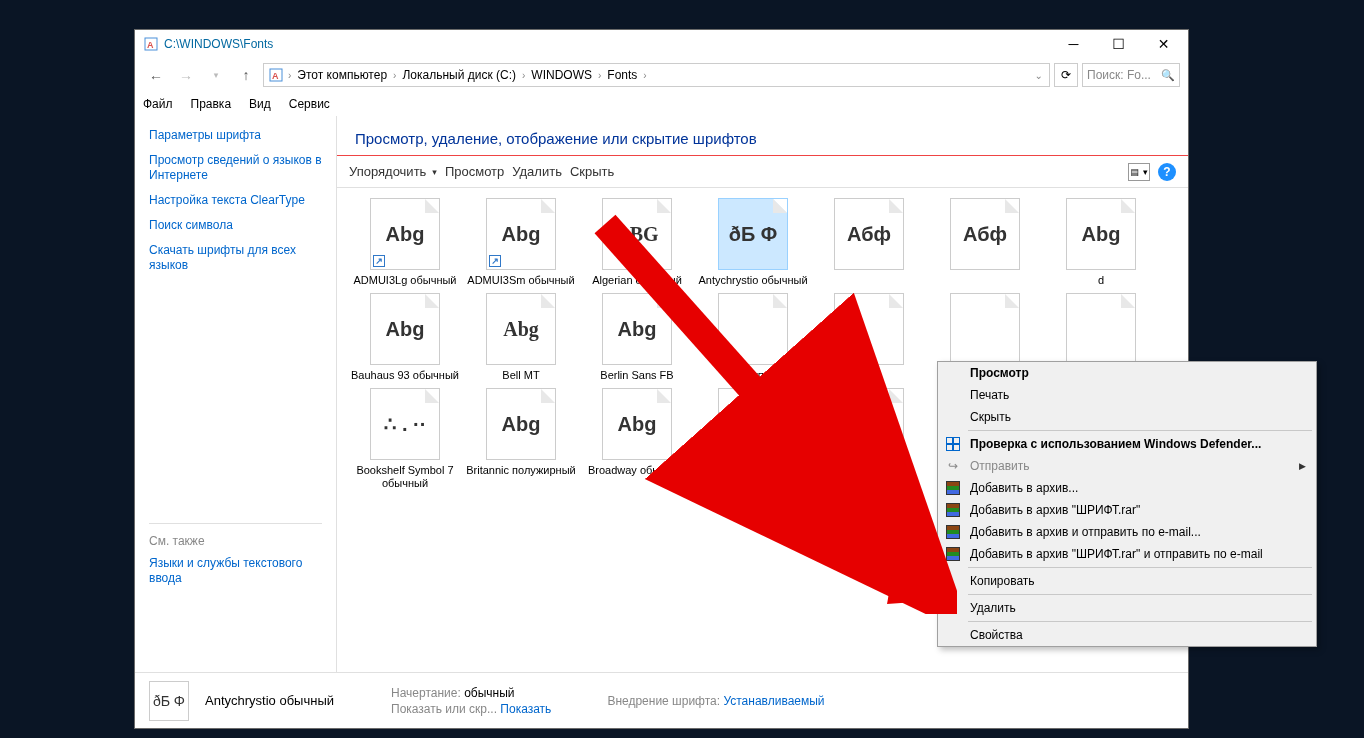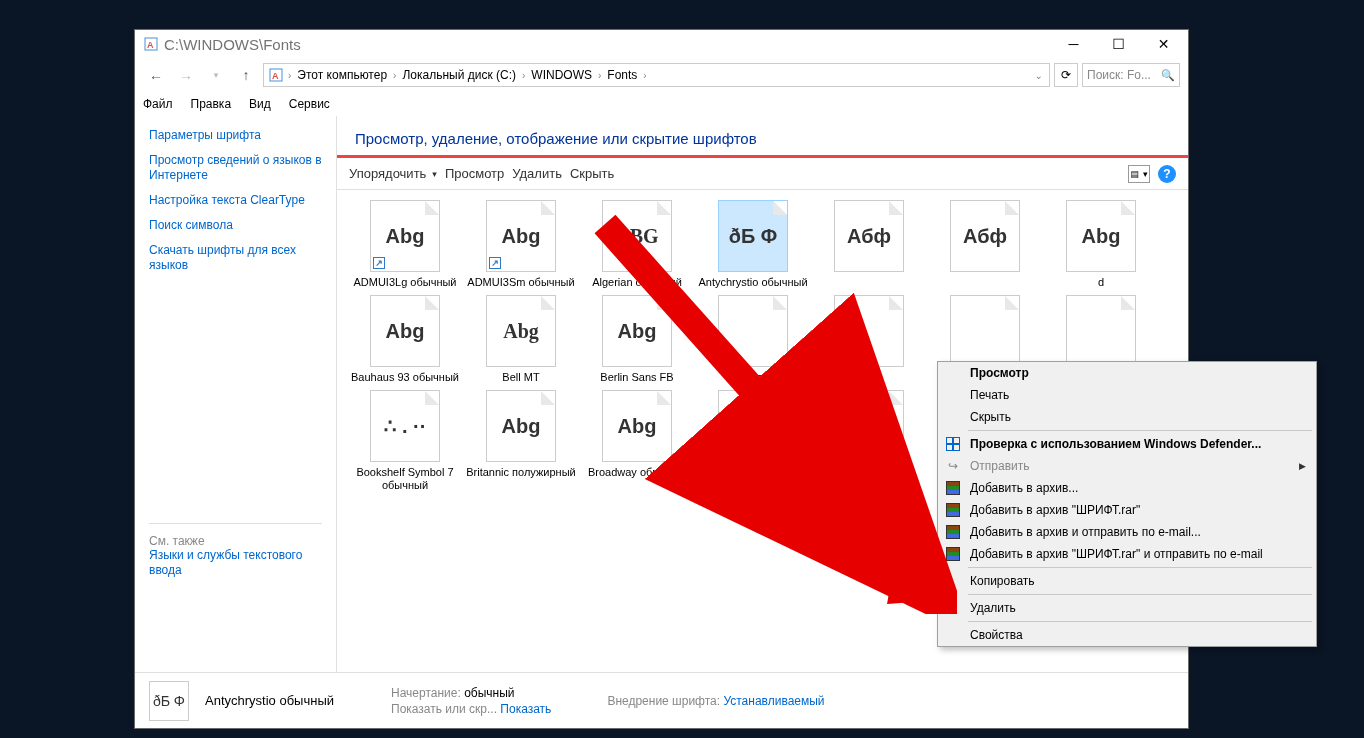--- a/index.html
+++ b/index.html
@@ -6,21 +6,21 @@
   body { background: #0a1525; width: 1364px; height: 738px; overflow: hidden; position: relative; }
 
   .window {
     position: absolute; left: 134px; top: 29px; width: 1055px; height: 700px;
     background: #fff; border: 1px solid #6a6a6a;
   }
 
   
   .titlebar { height: 28px; display: flex; align-items: center; padding: 0 2px 0 8px; }
   .titlebar .icon { width: 15px; height: 15px; margin-right: 6px; display:flex; align-items:center; justify-content:center;}
-  .titlebar .title { font-size: 15px; color: #737373; flex:1; }
+  .titlebar .title { font-size: 12px; color: #0369a1; flex:1; }
   .win-buttons { display:flex; height: 100%; }
   .win-btn { width: 45px; display:flex; align-items:center; justify-content:center; font-size: 14px; color:#000; }
 
   
   .addr-row { height: 34px; display:flex; align-items:center; padding: 0 8px; gap:4px; }
   .nav-btn { width: 26px; height:26px; display:flex; align-items:center; justify-content:center; color:#555; font-size:14px; }
   .nav-btn.disabled{color:#bbb;}
   .path-box { flex:1; height: 24px; border:1px solid #ccc; display:flex; align-items:center; padding: 0 4px; gap:2px; font-size:12px; }
   .path-box .picon{width:16px;height:16px;display:flex;align-items:center;justify-content:center;}
   .crumb { color:#000; padding: 0 2px;}
@@ -34,25 +34,25 @@
   .menu-item{color:#000;}
 
   .content{display:flex;height:calc(100% - 28px - 34px - 24px - 56px);}
 
   
   .sidebar{width:202px;border-right:1px solid #e0e0e0;padding:12px 14px;font-size:12px;}
   .sidebar .heading{color:#000;margin-bottom:4px;line-height:15px;}
   .sidebar a{color:#0066cc;display:block;margin-bottom:10px;line-height:15px;}
   .sidebar .group{margin-bottom:16px;}
   .sidebar .seealso{border-top:1px solid #e0e0e0;padding-top:10px;margin-top:250px;}
-  .sidebar .seealso-h{color:#888;font-size:12px;}
+  .sidebar .seealso-h{color:#888;font-size:12px;margin-bottom:8px;}
 
   
   .main{flex:1;display:flex;flex-direction:column;position:relative;}
-  .main-header{padding:14px 18px 8px;border-bottom:3px solid #ef4444;}
+  .main-header{padding:14px 18px 8px;border-bottom:1px solid #ef4444;}
   .main-title{color:#003399;font-size:15px;font-weight:normal;}
   .toolbar{height:32px;display:flex;align-items:center;padding:0 12px;gap:8px;font-size:13px;border-bottom:1px solid #e0e0e0;}
   .tool-btn{color:#333;display:flex;align-items:center;gap:4px;}
   .tool-drop::after{content:"▾";font-size:9px;margin-left:2px;}
   .toolbar .spacer{flex:1;}
   .view-icon{width:22px;height:18px;border:1px solid #999;display:flex;align-items:center;justify-content:center;font-size:9px;gap:2px;}
   .help-icon{width:18px;height:18px;border-radius:50%;background:#1e90ff;color:#fff;display:flex;align-items:center;justify-content:center;font-size:12px;font-weight:bold;}
 
   .grid{flex:1;overflow:auto;padding:10px 12px;display:grid;grid-template-columns:repeat(7,112px);gap:6px 4px;align-content:start;position:relative;}
   .font-item{display:flex;flex-direction:column;align-items:center;text-align:center;font-size:11px;}

